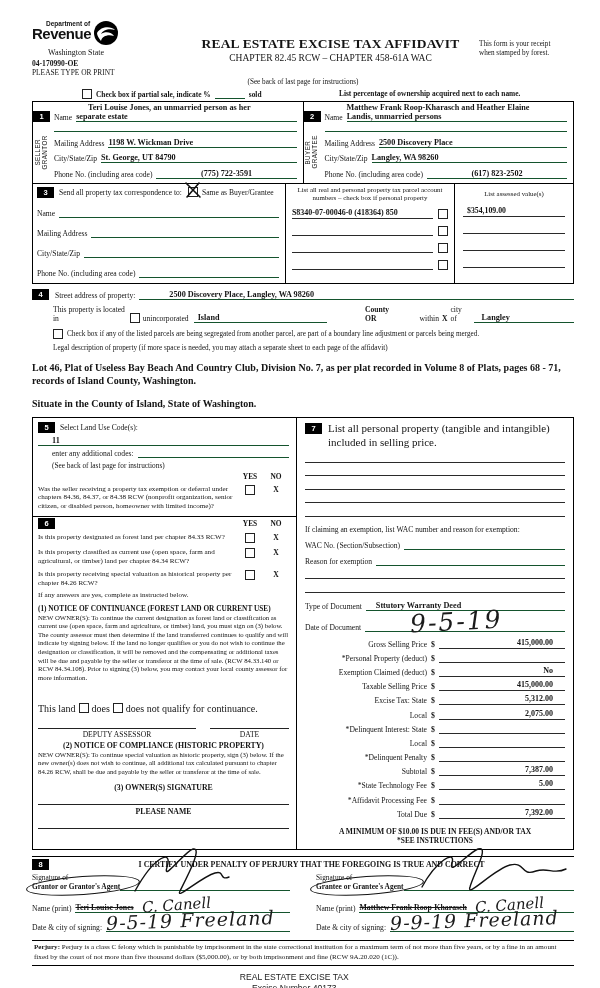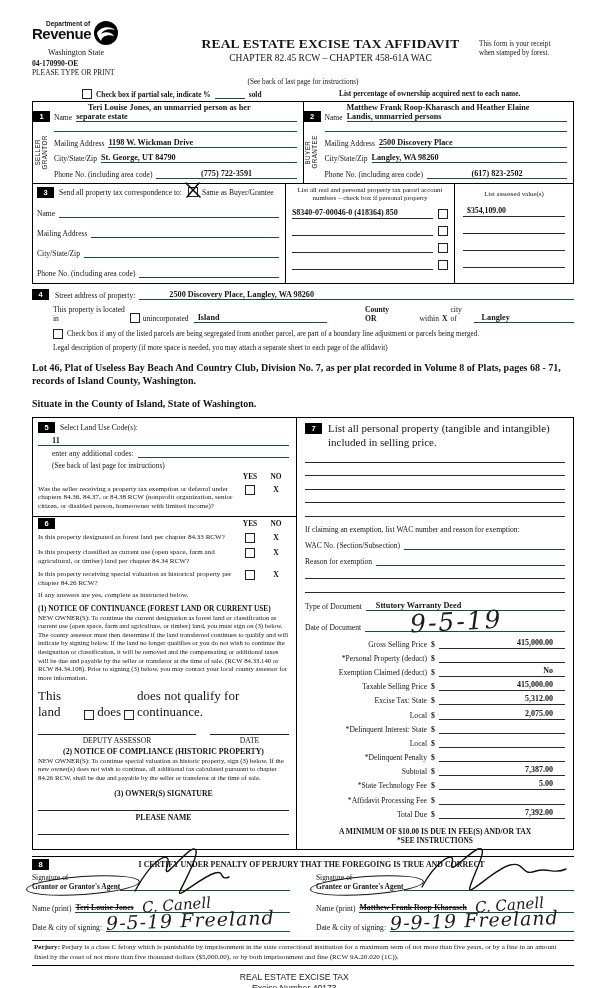--- a/index.html
+++ b/index.html
@@ -347,21 +347,21 @@
           <div class="acol">X</div>
         </div>
         <div class="qrow">
           <div class="qtext">Is this property receiving special valuation as historical property per chapter 84.26 RCW?</div>
           <div class="acol"><span class="cb"></span></div>
           <div class="acol">X</div>
         </div>
         <div style="font-size:7.1px;margin-top:3px">If any answers are yes, complete as instructed below.</div>
         <div class="notice-t">(1) NOTICE OF CONTINUANCE (FOREST LAND OR CURRENT USE)</div>
         <div class="notice-b">NEW OWNER(S): To continue the current designation as forest land or classification as current use (open space, farm and agriculture, or timber) land, you must sign on (3) below. The county assessor must then determine if the land transferred continues to qualify and will indicate by signing below. If the land no longer qualifies or you do not wish to continue the designation or classification, it will be removed and the compensating or additional taxes will be due and payable by the seller or transferor at the time of sale. (RCW 84.33.140 or RCW 84.34.108). Prior to signing (3) below, you may contact your local county assessor for more information.</div>
-        <div class="fr" style="margin-top:5px;font-size:13px;align-items:flex-end">
+        <div class="fr" style="margin-top:20px;font-size:10px;align-items:center">
           <span>This land</span>
           <span class="cb" style="margin:0 3px"></span>
           <span>does</span>
           <span class="cb" style="margin:0 3px"></span>
           <span>does not qualify for continuance.</span>
         </div>
         <div class="dualine">
           <div class="dl1">DEPUTY ASSESSOR</div>
           <div class="dl2">DATE</div>
         </div>

